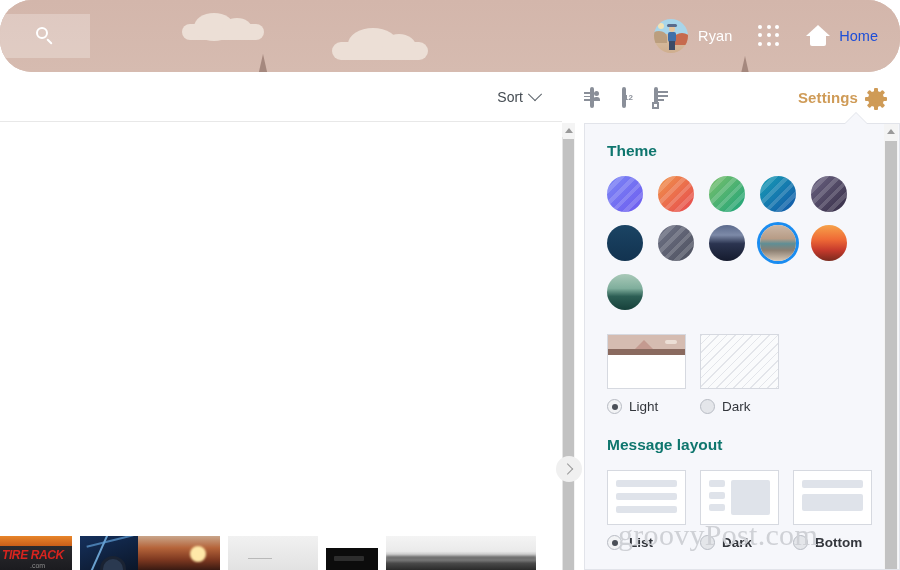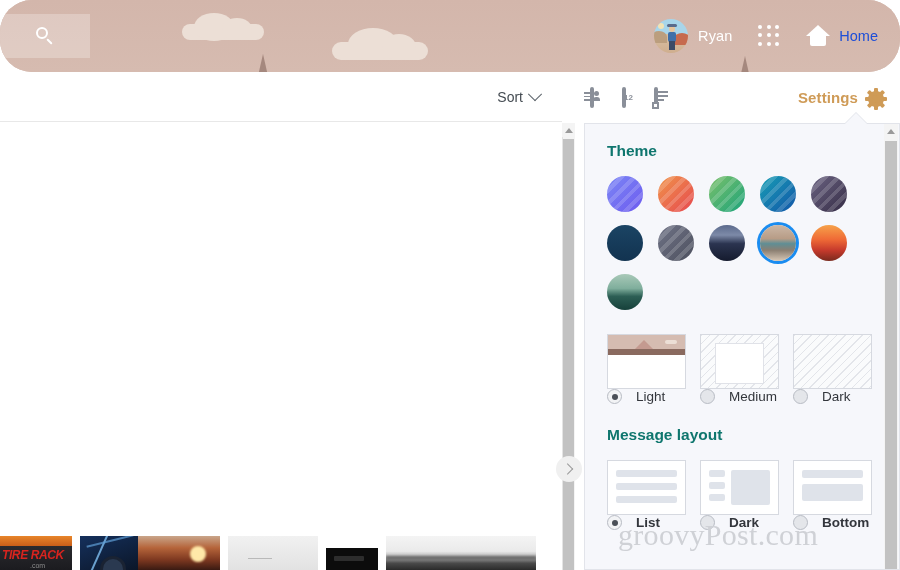--- a/index.html
+++ b/index.html
@@ -172,21 +172,21 @@
 
   .density-row{display:flex;gap:14px;margin-top:24px;}
   .dens{width:79px;cursor:pointer;}
   .dens .prev{width:79px;height:55px;border:1px solid #d6d9e0;background:#ffffff;box-sizing:border-box;position:relative;overflow:hidden;}
   .prev-light .sky{position:absolute;left:0;top:0;width:100%;height:20px;background:#d5bcb1;}
   .prev-light .mtn{position:absolute;left:22px;top:5px;width:0;height:0;border-left:14px solid transparent;border-right:14px solid transparent;border-bottom:14px solid #c49a90;}
   .prev-light .ridge{position:absolute;left:0;top:14px;width:100%;height:6px;background:#8a6a5f;}
   .prev-light .cl{position:absolute;right:8px;top:5px;width:12px;height:4px;border-radius:3px;background:#ecdfd6;}
   .hatch{position:absolute;inset:0;background-image:repeating-linear-gradient(135deg,#e3e5ea 0 1px, #fafbfc 1px 6px);}
   .prev-med .inner{position:absolute;left:14px;top:8px;right:14px;bottom:4px;background:#ffffff;border:1px solid #e0e2e8;box-sizing:border-box;}
-  .dens-lbl{display:flex;align-items:center;gap:14px;}
+  .dens-lbl{display:flex;align-items:center;gap:7px;margin-top:10px;}
   .radio{width:15px;height:15px;border-radius:50%;border:1px solid #b8bcc4;background:#e4e6ea;box-sizing:border-box;position:relative;flex:none;}
   .radio.on{background:#f2f3f5;}
   .radio.on::after{content:"";position:absolute;left:3.5px;top:3.5px;width:6px;height:6px;border-radius:50%;background:#4a4f57;}
   .dens-txt{font-size:13.5px;color:#33363c;}
 
   .layout-row{display:flex;gap:14px;margin-top:16px;font-weight:bold;}
   .lay{width:79px;cursor:pointer;}
   .lay .prev{width:79px;height:55px;border:1px solid #d6d9e0;background:#ffffff;box-sizing:border-box;position:relative;padding:9px 8px;}
   .bar{background:#dfe3ea;border-radius:2px;}
   .lay-list .bar{height:7px;margin-bottom:6px;}
@@ -395,30 +395,20 @@
               <span class="mtn"></span>
               <span class="ridge"></span>
               <span class="cl"></span>
           </div>
           <div class="dens-lbl">
             <span class="radio on"></span>
             <span class="dens-txt">Light</span>
           </div>
         </div>
         <div class="dens">
-          <div class="prev prev-med">
-            <span class="hatch"></span>
-              <span class="inner"></span>
-          </div>
-          <div class="dens-lbl">
-            <span class="radio"></span>
-            <span class="dens-txt">Medium</span>
-          </div>
-        </div>
-        <div class="dens">
           <div class="prev prev-dark">
             <span class="hatch"></span>
           </div>
           <div class="dens-lbl">
             <span class="radio"></span>
             <span class="dens-txt">Dark</span>
           </div>
         </div>
       </div>
 

